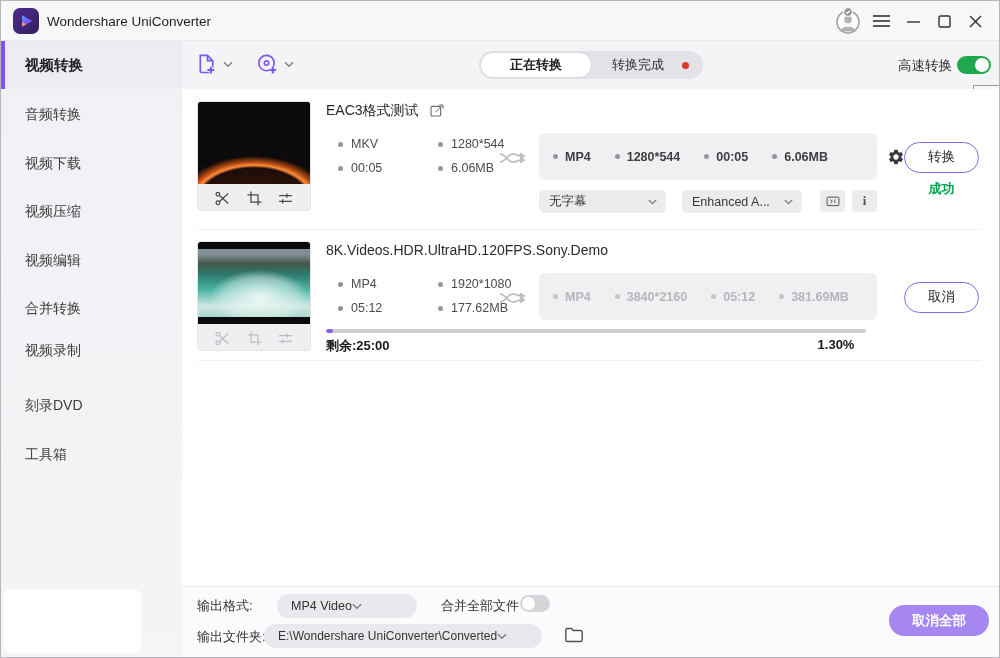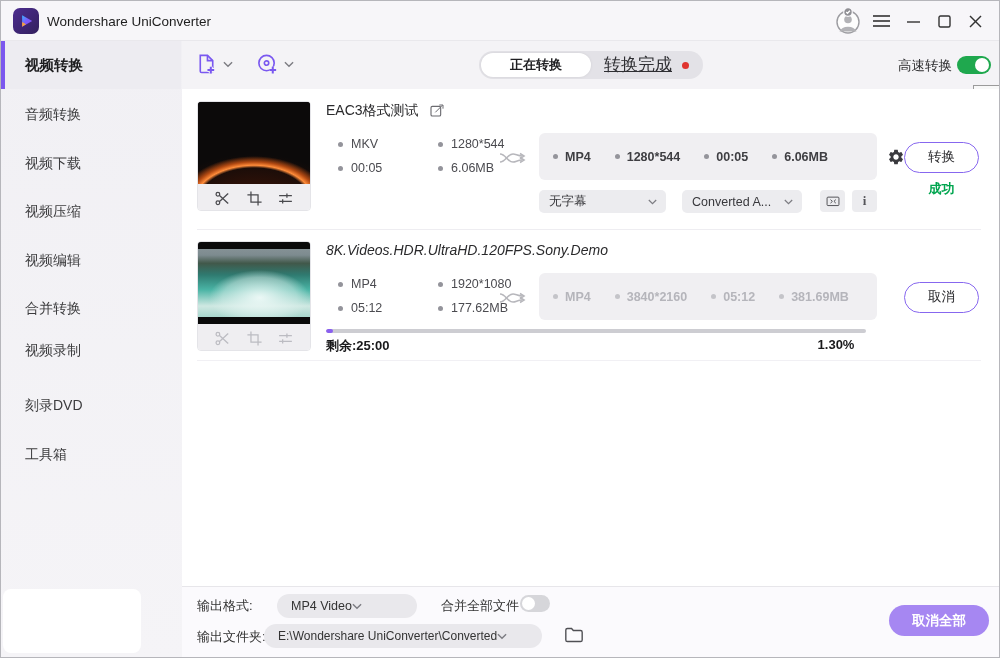--- a/index.html
+++ b/index.html
@@ -32,21 +32,21 @@
                       font-weight:700; color:#1d1d1f; font-size:14.5px; }
   .side-white-box { left:2px; top:548px; width:138px; height:64px; background:#fff; border-radius:8px; }
 
   
   .toolbar { left:181px; top:40px; width:819px; height:48px; background:#f4f3f6; }
   .tool-btn { position:absolute; display:flex; align-items:center; gap:5px; cursor:pointer; color:#7a58f0; }
   .tabs-wrap { position:absolute; left:297px; top:10px; width:224px; height:28px; background:#e3e2e7; border-radius:14px; }
   .tab-active { position:absolute; left:2px; top:2px; width:110px; height:24px; background:#fff; border-radius:12px;
                 text-align:center; line-height:24px; font-weight:700; font-size:13px; color:#1f1f22; box-shadow:0 0 3px rgba(0,0,0,.08); }
   .tab-idle { position:absolute; left:116px; top:0; width:86px; height:28px; text-align:center; line-height:28px;
-              font-size:17px; color:#2f2f33; cursor:pointer;text-decoration:underline; }
+              font-size:13px; color:#2f2f33; cursor:pointer; }
   .red-dot { position:absolute; left:203px; top:10.5px; width:7px; height:7px; border-radius:50%; background:#e0342f; }
   .fast-label { position:absolute; left:716px; top:16px; font-size:13.5px; color:#2e2e30; }
   .toggle-on { position:absolute; left:775px; top:15px; width:34px; height:18px; border-radius:9px; background:#1fa84e; cursor:pointer; }
   .toggle-on::after { content:""; position:absolute; right:2px; top:2px; width:14px; height:14px; border-radius:50%; background:#fff; }
   .tooltip { left:972px; top:84px; height:24px; width:60px; background:#f8f8f8; border:1px solid #9b9b9b;
              font-size:12.5px; color:#333; line-height:22px; padding-left:7px; white-space:nowrap; overflow:hidden; }
 
   
   .content { left:181px; top:88px; width:819px; height:497px; background:#fff; }
 
@@ -315,21 +315,21 @@
 
     <div class="dd" style="left:357px; top:101px; width:127px;">
       <span class="dd-label">无字幕</span>
       <span>
           <svg width="9" height="6" viewBox="0 0 11 7" fill="none" stroke="#7c7c82" stroke-width="1.5">
             <path d="M1 1 l4.5 4.5 L10 1"></path>
           </svg>
         </span>
     </div>
     <div class="dd" style="left:500px; top:101px; width:120px;">
-      <span class="dd-label">Converted A...</span>
+      <span class="dd-label">Enhanced A...</span>
       <span>
           <svg width="9" height="6" viewBox="0 0 11 7" fill="none" stroke="#7c7c82" stroke-width="1.5">
             <path d="M1 1 l4.5 4.5 L10 1"></path>
           </svg>
         </span>
     </div>
     <div class="sq-btn" style="left:638px; top:101px;">
       <span>
         <svg viewBox="0 0 24 24" width="16" height="15" fill="none" stroke="currentColor" stroke-width="1.6">
           <rect x="2.5" y="5" width="19" height="13.5" rx="1.5"></rect>
@@ -367,21 +367,21 @@
           <svg viewBox="0 0 24 24" width="17" height="17" fill="none" stroke="currentColor" stroke-width="1.8">
             <line x1="3" y1="8" x2="21" y2="8"></line>
               <line x1="3" y1="16" x2="21" y2="16"></line>
             <line x1="14" y1="5" x2="14" y2="11"></line>
               <line x1="8" y1="13" x2="8" y2="19"></line>
           </svg>
         </span>
       </div>
     </div>
 
-    <div class="task-title" style="left:144px; top:153px;font-style:italic;">8K.Videos.HDR.UltraHD.120FPS.Sony.Demo</div>
+    <div class="task-title" style="left:144px; top:153px;">8K.Videos.HDR.UltraHD.120FPS.Sony.Demo</div>
 
     <div class="meta" style="left:156px; top:188px;">
         <span class="dot"></span>
         <span>MP4</span>
       </div>
     <div class="meta" style="left:256px; top:188px;">
         <span class="dot"></span>
         <span>1920*1080</span>
       </div>
     <div class="meta" style="left:156px; top:212px;">

